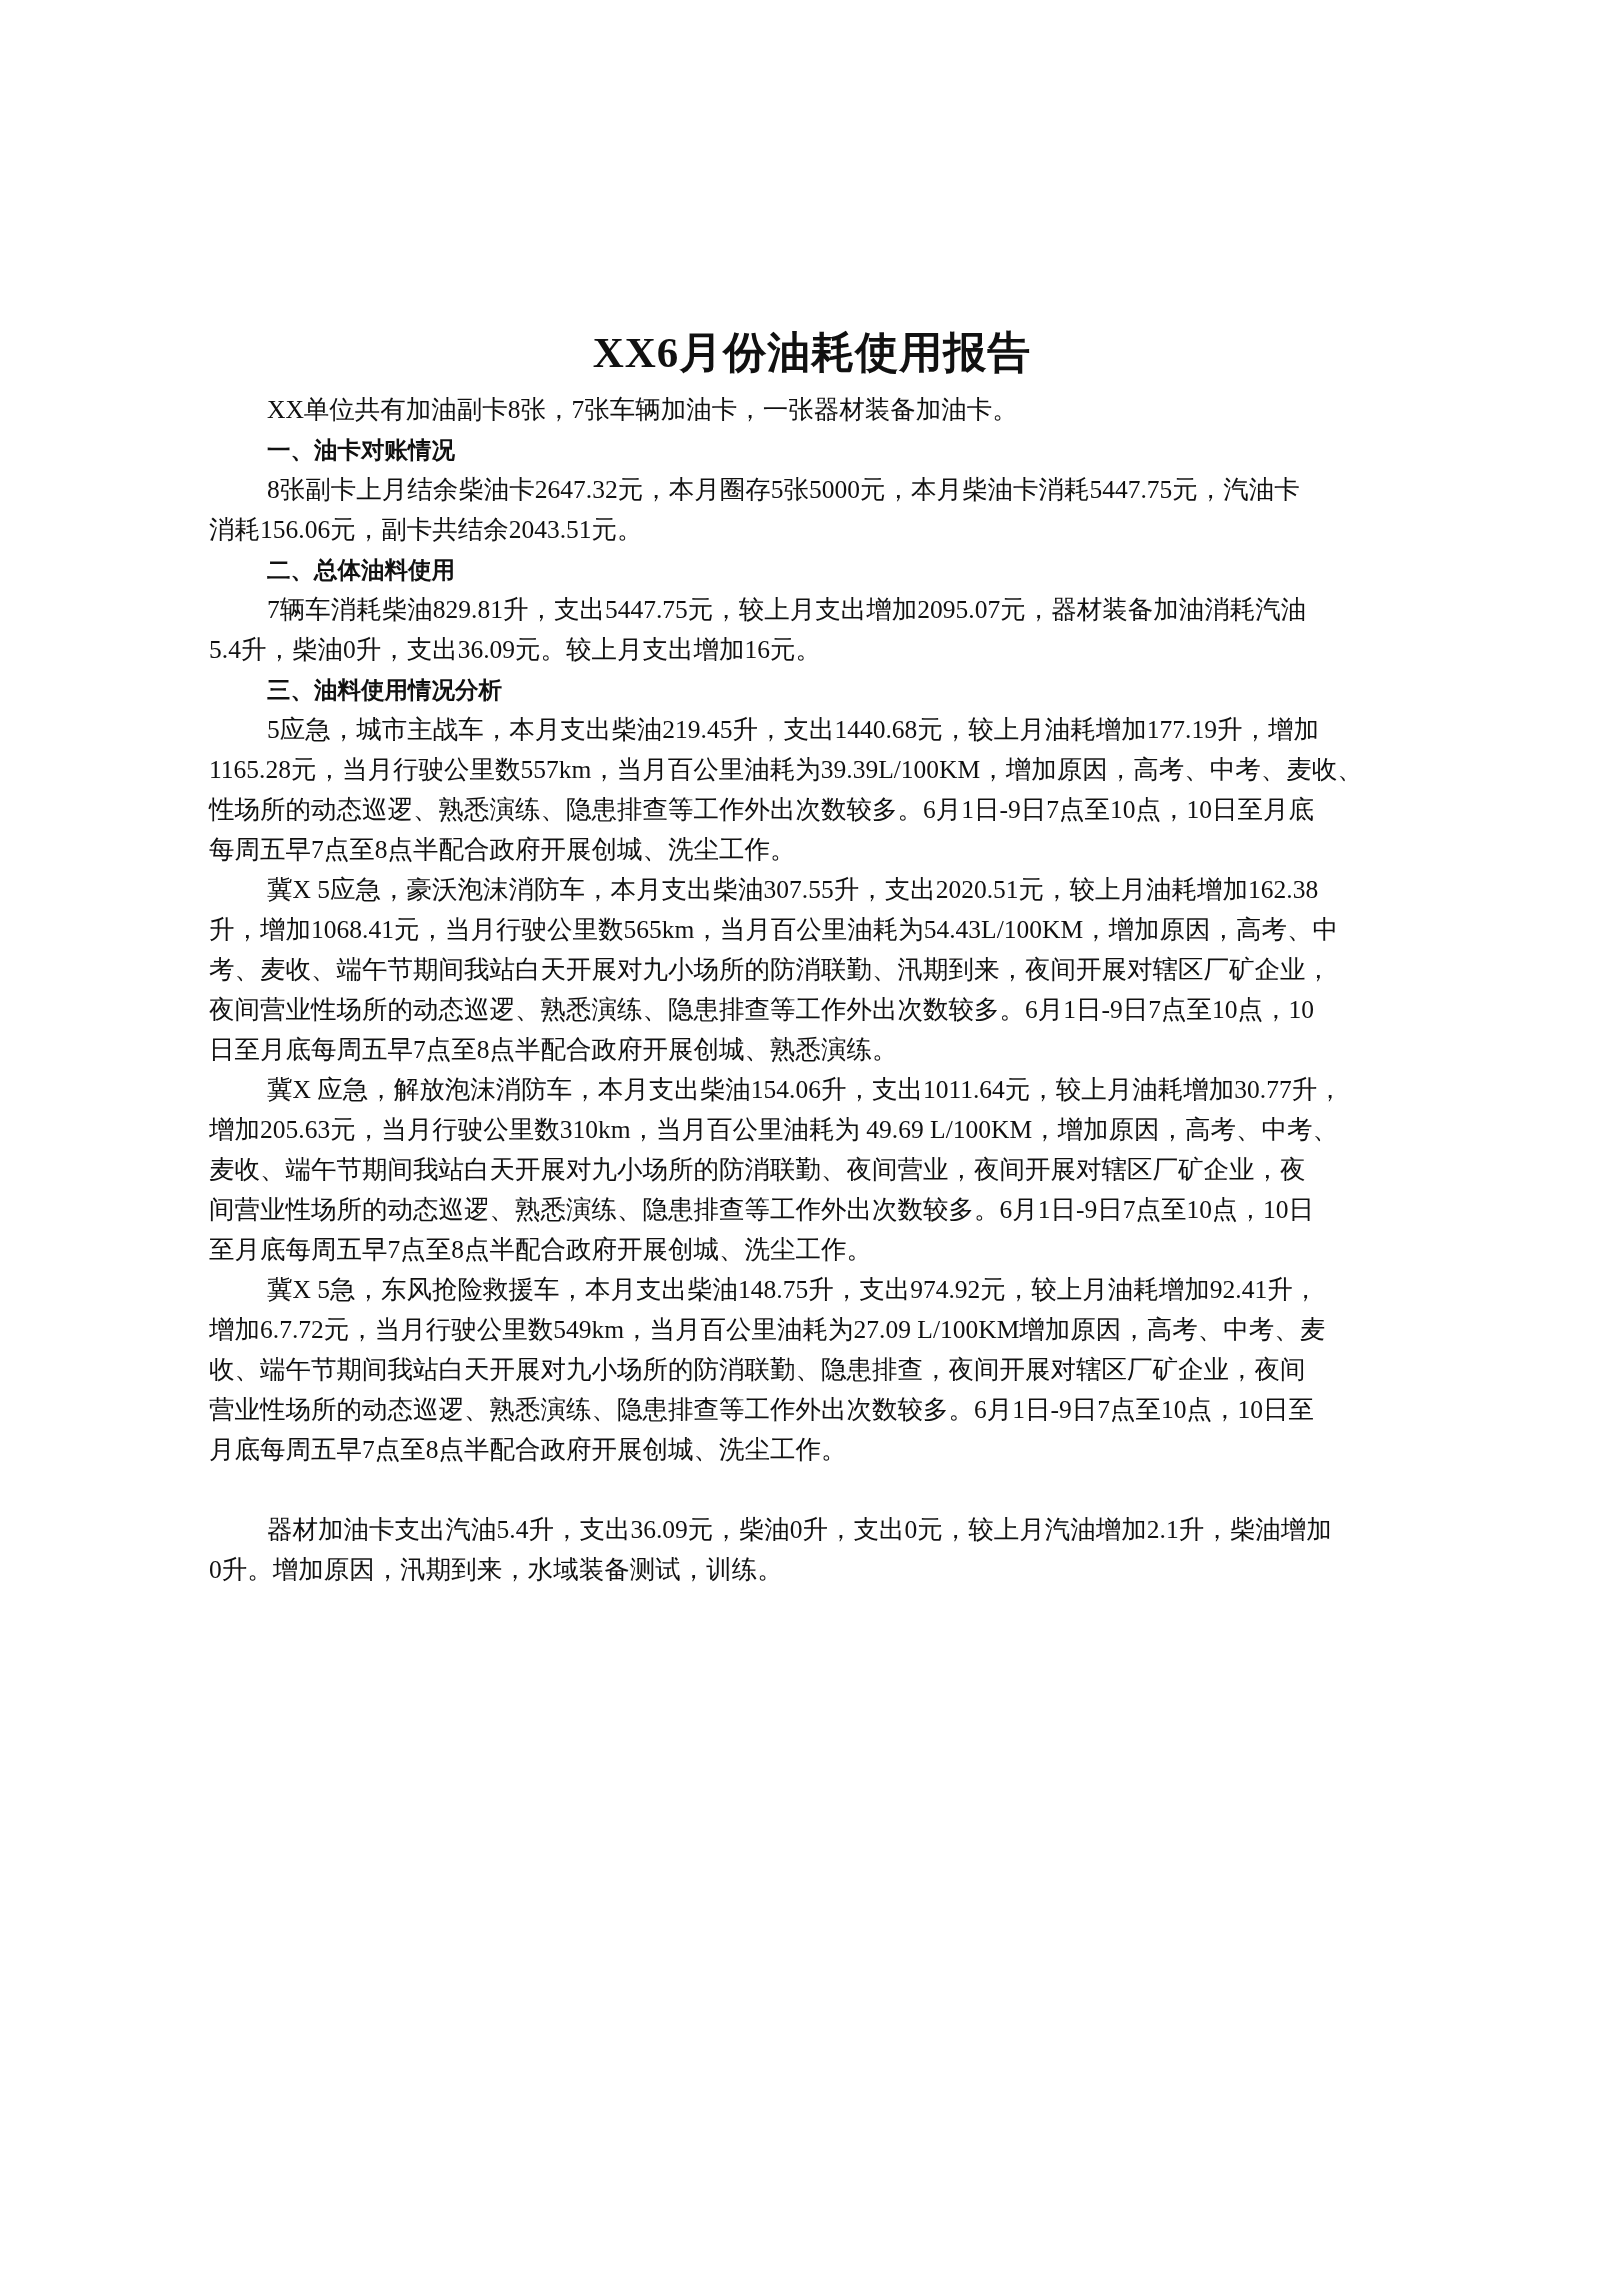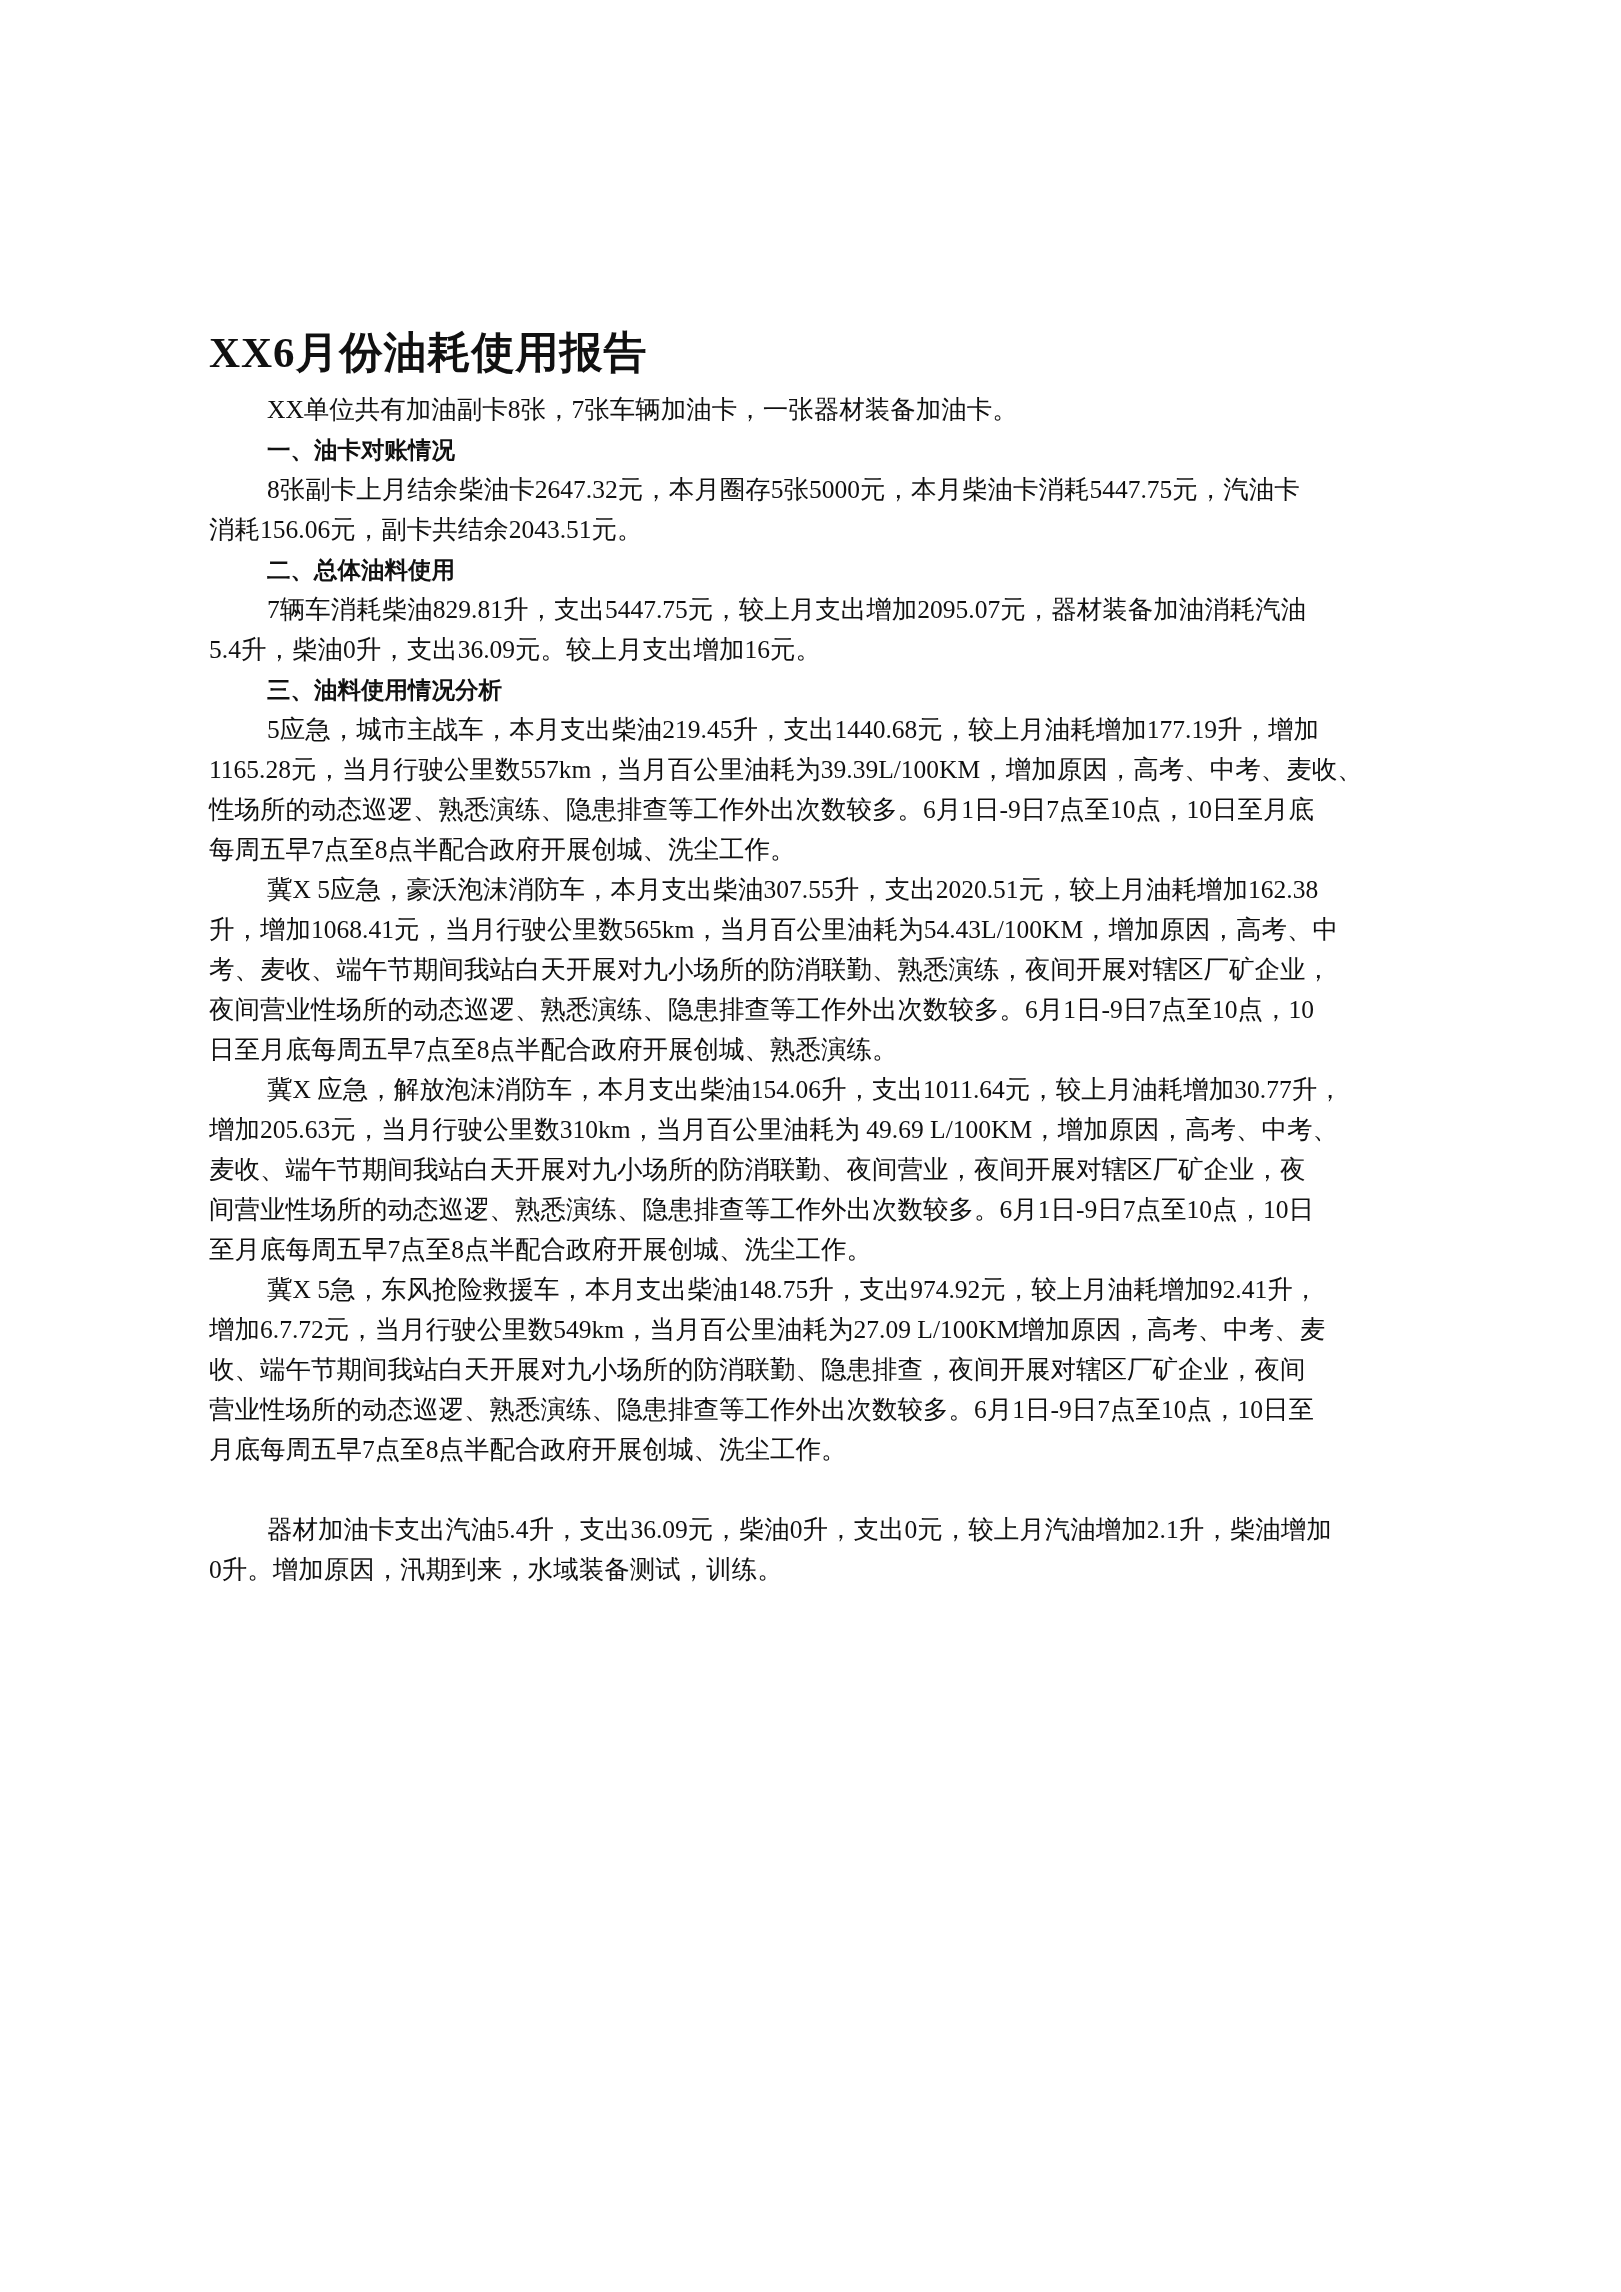--- a/index.html
+++ b/index.html
@@ -3,21 +3,21 @@
   <meta charset="utf-8">
   <style>
     html, body { margin: 0; padding: 0; background: #ffffff; }
     body {
       width: 1621px; height: 2293px; position: relative; overflow: hidden;
       color: #111111;
       font-family: "Liberation Serif", "DejaVu Serif", serif;
     }
     .page { position: absolute; left: 209px; top: 323px; width: 1206px; }
     .title {
-      text-align: left; font-size: 43px; font-weight: bold;
+      text-align: center; font-size: 43px; font-weight: bold;
       line-height: 59px; margin: 0 0 7.8px 0; letter-spacing: 1px;
       font-family: "Liberation Serif", "DejaVu Sans", serif;
     }
     .line {
       font-size: 25.5px; line-height: 40px; height: 40px; white-space: nowrap;
       font-family: "Liberation Serif", "DejaVu Sans", serif;
     }
     .indent { padding-left: 58px; }
     .heading {
       font-weight: bold; padding-left: 58px;
@@ -51,21 +51,21 @@
   <div>
     <div class="line indent">5应急，城市主战车，本月支出柴油219.45升，支出1440.68元，较上月油耗增加177.19升，增加</div>
     <div class="line">1165.28元，当月行驶公里数557km，当月百公里油耗为39.39L/100KM，增加原因，高考、中考、麦收、</div>
     <div class="line">性场所的动态巡逻、熟悉演练、隐患排查等工作外出次数较多。6月1日-9日7点至10点，10日至月底</div>
     <div class="line">每周五早7点至8点半配合政府开展创城、洗尘工作。</div>
   </div>
 
   <div>
     <div class="line indent">冀X 5应急，豪沃泡沫消防车，本月支出柴油307.55升，支出2020.51元，较上月油耗增加162.38</div>
     <div class="line">升，增加1068.41元，当月行驶公里数565km，当月百公里油耗为54.43L/100KM，增加原因，高考、中</div>
-    <div class="line">考、麦收、端午节期间我站白天开展对九小场所的防消联勤、熟悉演练，夜间开展对辖区厂矿企业，</div>
+    <div class="line">考、麦收、端午节期间我站白天开展对九小场所的防消联勤、汛期到来，夜间开展对辖区厂矿企业，</div>
     <div class="line">夜间营业性场所的动态巡逻、熟悉演练、隐患排查等工作外出次数较多。6月1日-9日7点至10点，10</div>
     <div class="line">日至月底每周五早7点至8点半配合政府开展创城、熟悉演练。</div>
   </div>
 
   <div>
     <div class="line indent">冀X 应急，解放泡沫消防车，本月支出柴油154.06升，支出1011.64元，较上月油耗增加30.77升，</div>
     <div class="line">增加205.63元，当月行驶公里数310km，当月百公里油耗为 49.69 L/100KM，增加原因，高考、中考、</div>
     <div class="line">麦收、端午节期间我站白天开展对九小场所的防消联勤、夜间营业，夜间开展对辖区厂矿企业，夜</div>
     <div class="line">间营业性场所的动态巡逻、熟悉演练、隐患排查等工作外出次数较多。6月1日-9日7点至10点，10日</div>
     <div class="line">至月底每周五早7点至8点半配合政府开展创城、洗尘工作。</div>

